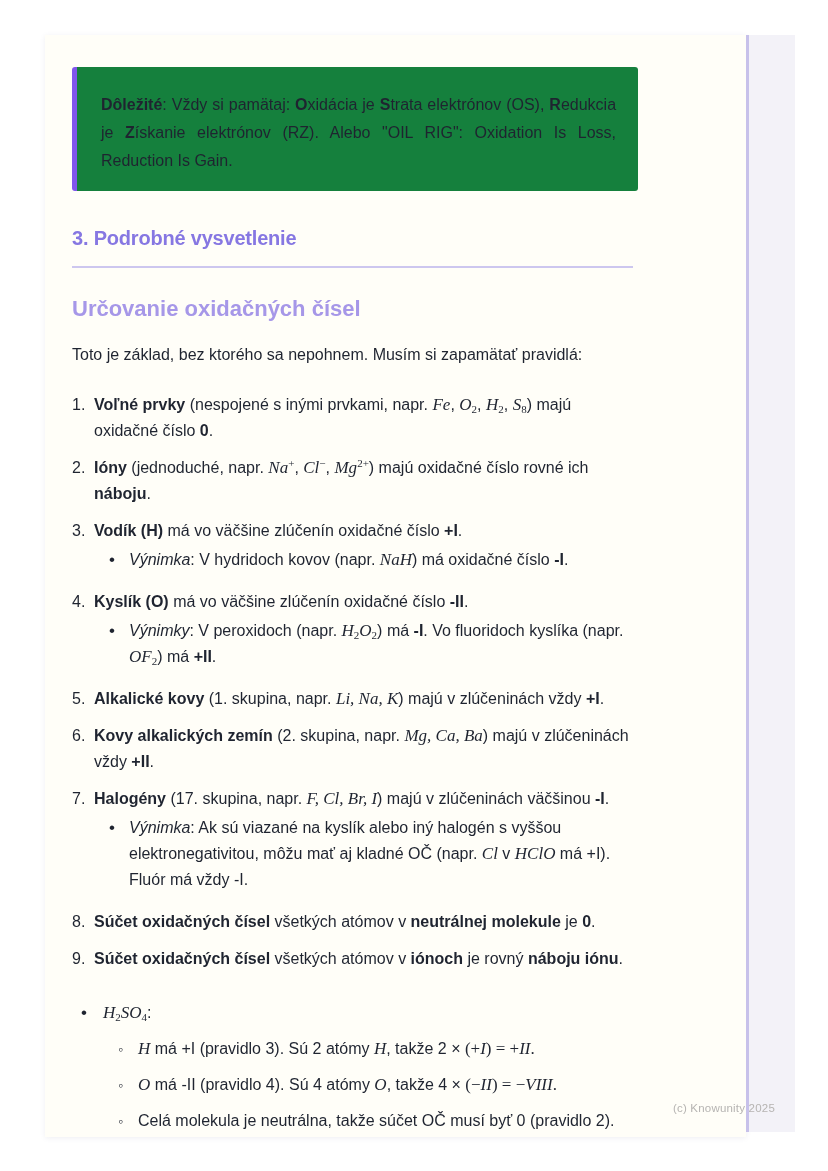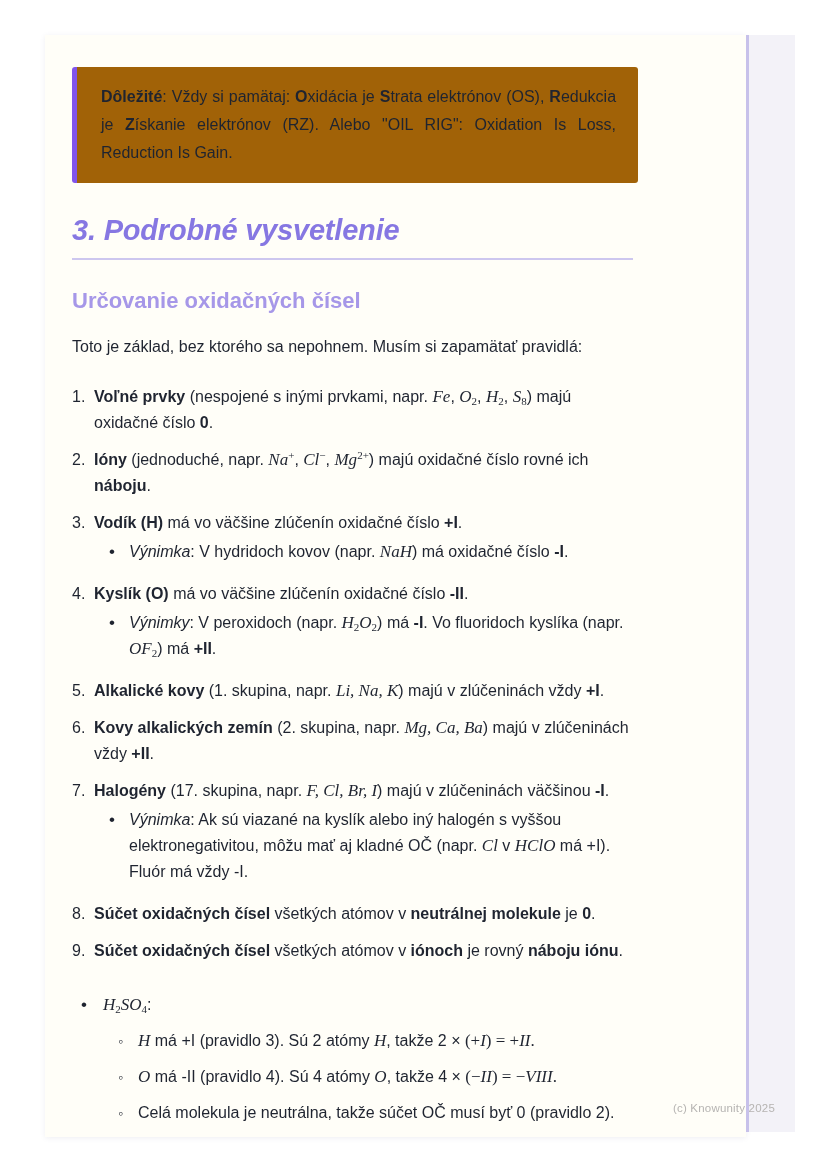--- a/index.html
+++ b/index.html
@@ -18,31 +18,31 @@
   .page-edge-strip{
     position:absolute;left:746px;top:35px;width:46px;height:1097px;
     background:#f3f2f8;border-left:3px solid #c7c1ea;
   }
   .content{
     padding:32px 0 0 27px;width:566px;
     font-size:16px;line-height:26px;
   }
   
   .callout{
-    background:#a16207;
+    background:#15803d;
     border-left:5px solid #8155ec;
     border-radius:3px;
-    padding:16px 22px 16px 24px;
+    padding:24px 22px 16px 24px;
     text-align:justify;
     line-height:28px;
   }
   
   .h1{
-    color:#8677e2;font-size:29px;line-height:34px;font-weight:700;
-    margin:30px 0 0 0;letter-spacing:-0.2px;font-style:italic;
+    color:#8677e2;font-size:20px;line-height:34px;font-weight:700;
+    margin:30px 0 0 0;letter-spacing:-0.2px;
   }
   .h1-rule{height:2px;background:#cdc7ef;margin-top:11px;width:561px;}
   .h2{
     color:#a697e8;font-size:22px;line-height:27px;font-weight:700;
     margin:27px 0 0 0;
   }
   .intro{margin:20px 0 8px 0;}
   
   .rules-list{margin-top:24px;}
   .list-item{display:flex;align-items:flex-start;}

